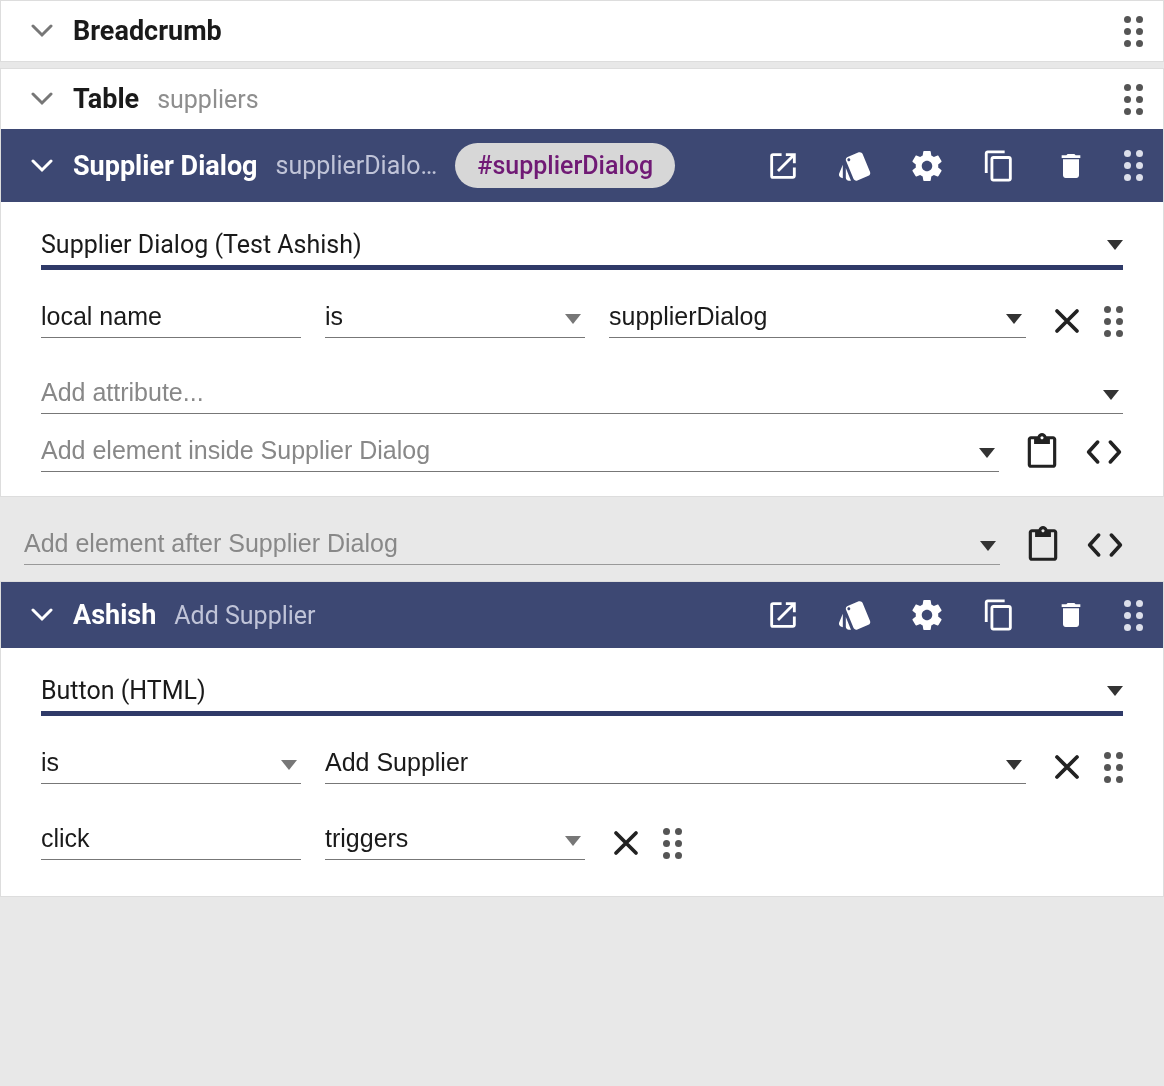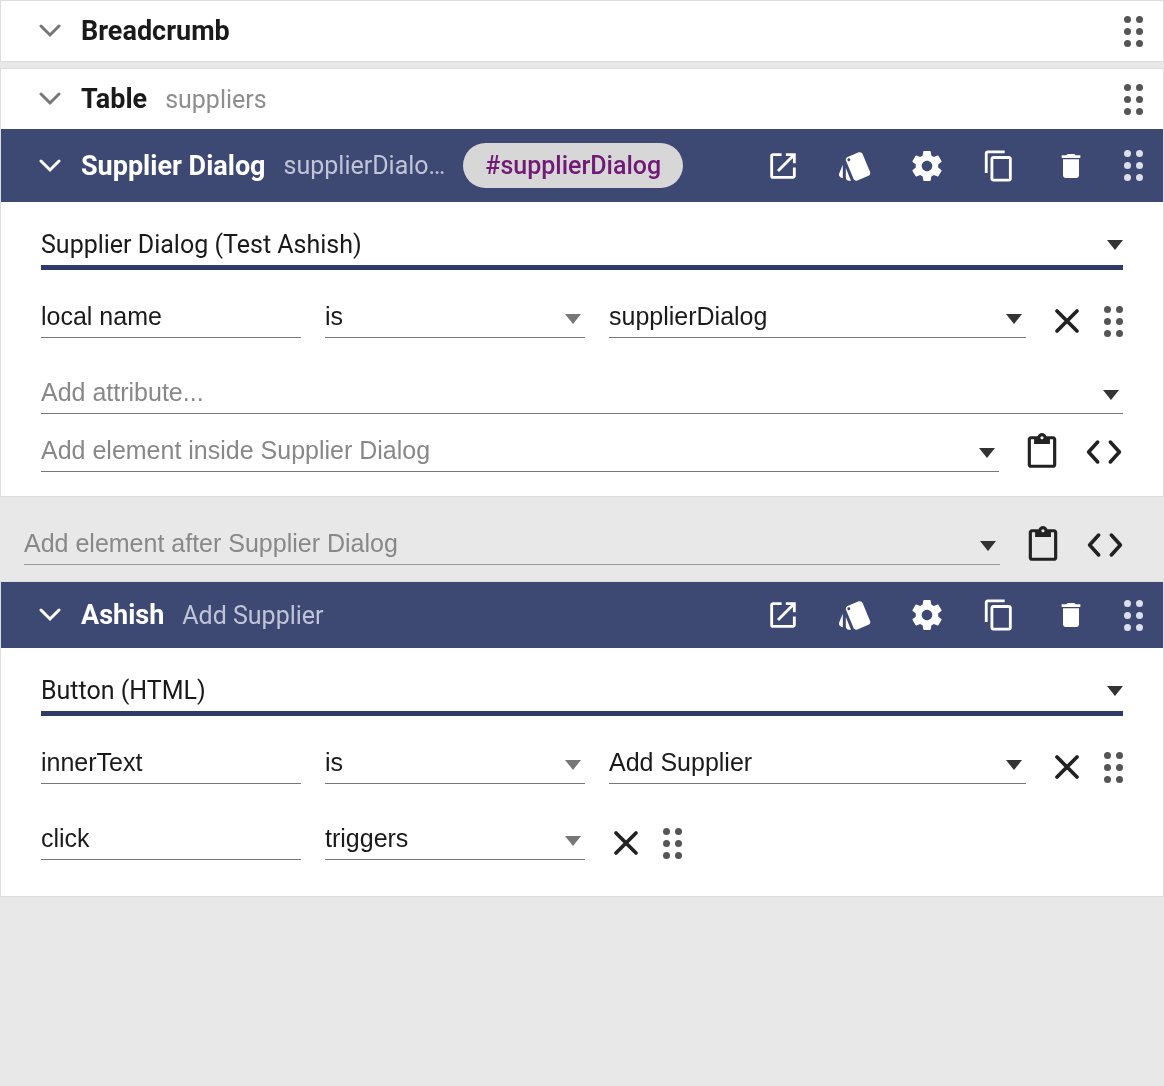--- a/index.html
+++ b/index.html
@@ -11,21 +11,21 @@
 
 .panel {
   background: #fff;
   border: 1px solid #ddd;
   margin-bottom: 6px;
 }
 
 .header-row {
   display: flex;
   align-items: center;
-  padding: 14px 20px 14px 36px;
+  padding: 14px 20px 14px 28px;
   gap: 18px;
 }
 .header-row.white { background: #fff; color: #1a1a1a; }
 .header-row.dark { background: #3d4873; color: #fff; }
 
 .chevron { 
   width: 26px; height: 26px; 
   display:flex;align-items:center;justify-content:center;
   flex-shrink:0;
 }
@@ -341,21 +341,20 @@
     </div>
   </div>
 
   <div class="body-section" style="">
     <div class="select-row">
       <span class="val">Button (HTML)</span>
       <span class="caret"></span>
     </div>
 
     <div class="attr-row">
-      <input class="uinput w1" value="innerText" style="">
       <div class="input-wrap">
         <input class="uinput w2" value="is" style="">
         <span class="caret gray"></span>
       </div>
       <div class="input-wrap" style="flex-grow:1">
         <input class="uinput w3" value="Add Supplier" style="">
         <span class="caret"></span>
       </div>
       <div class="row-icons">
         <span class="x-icon">

